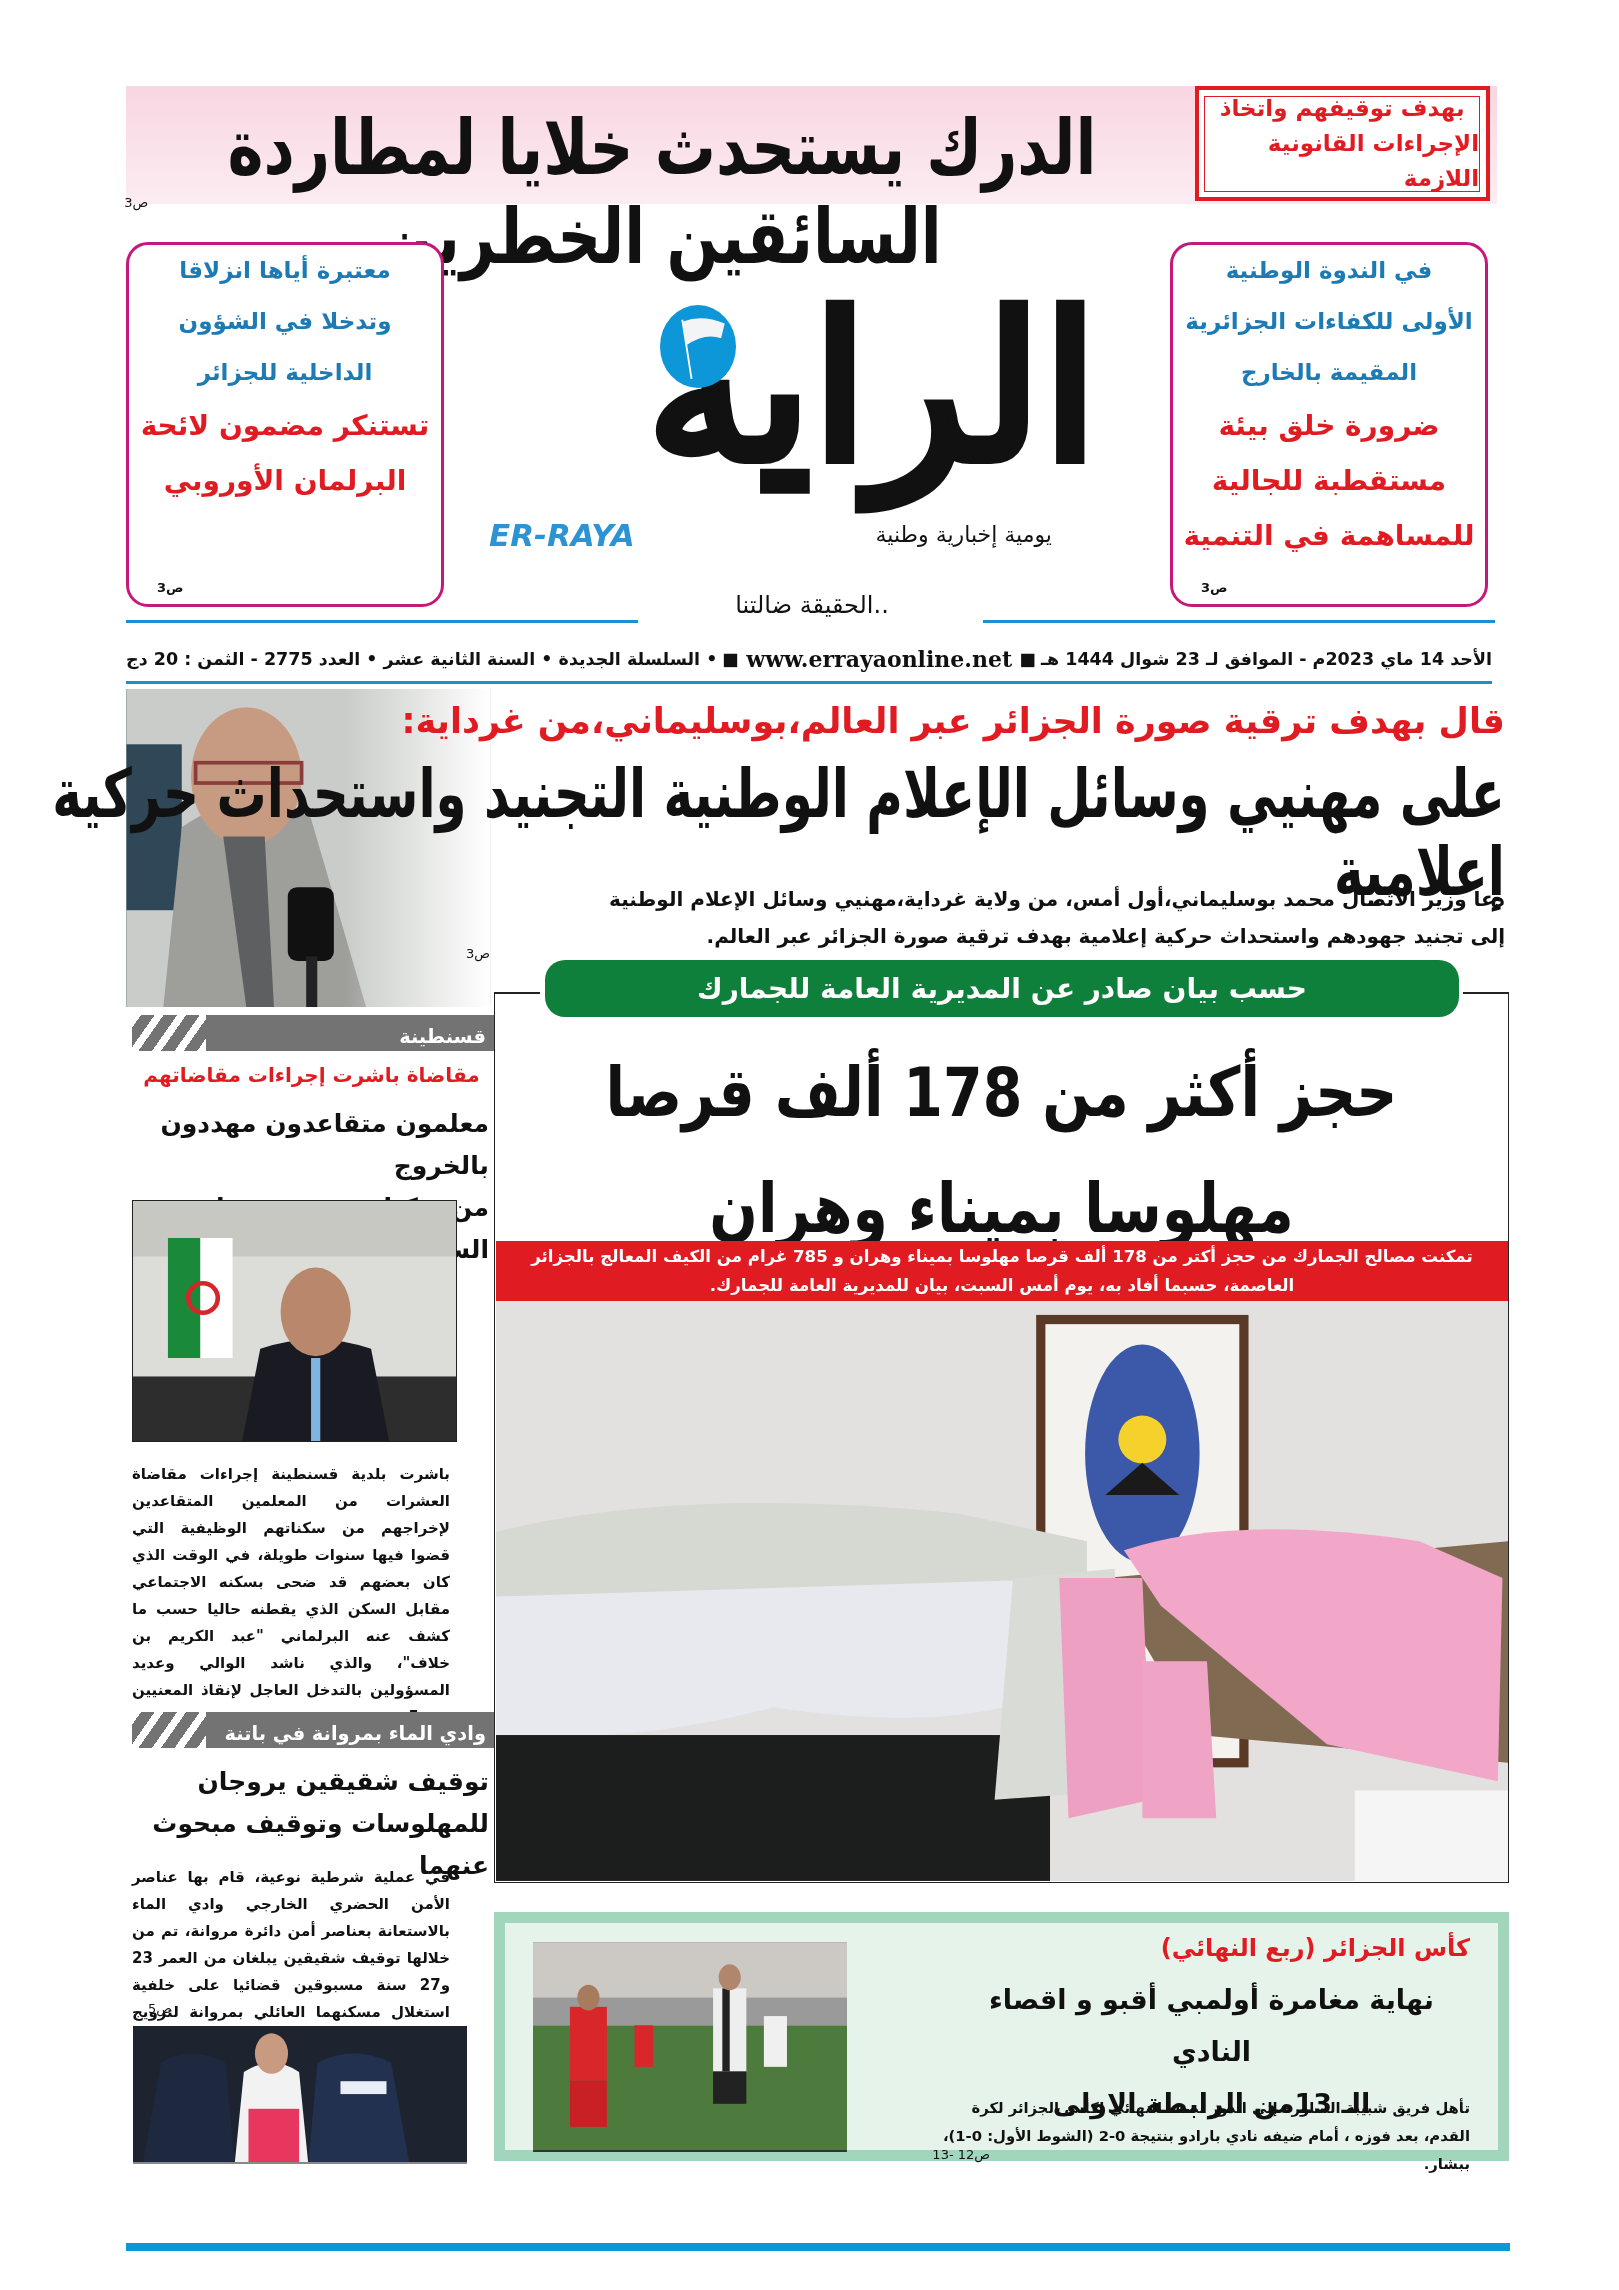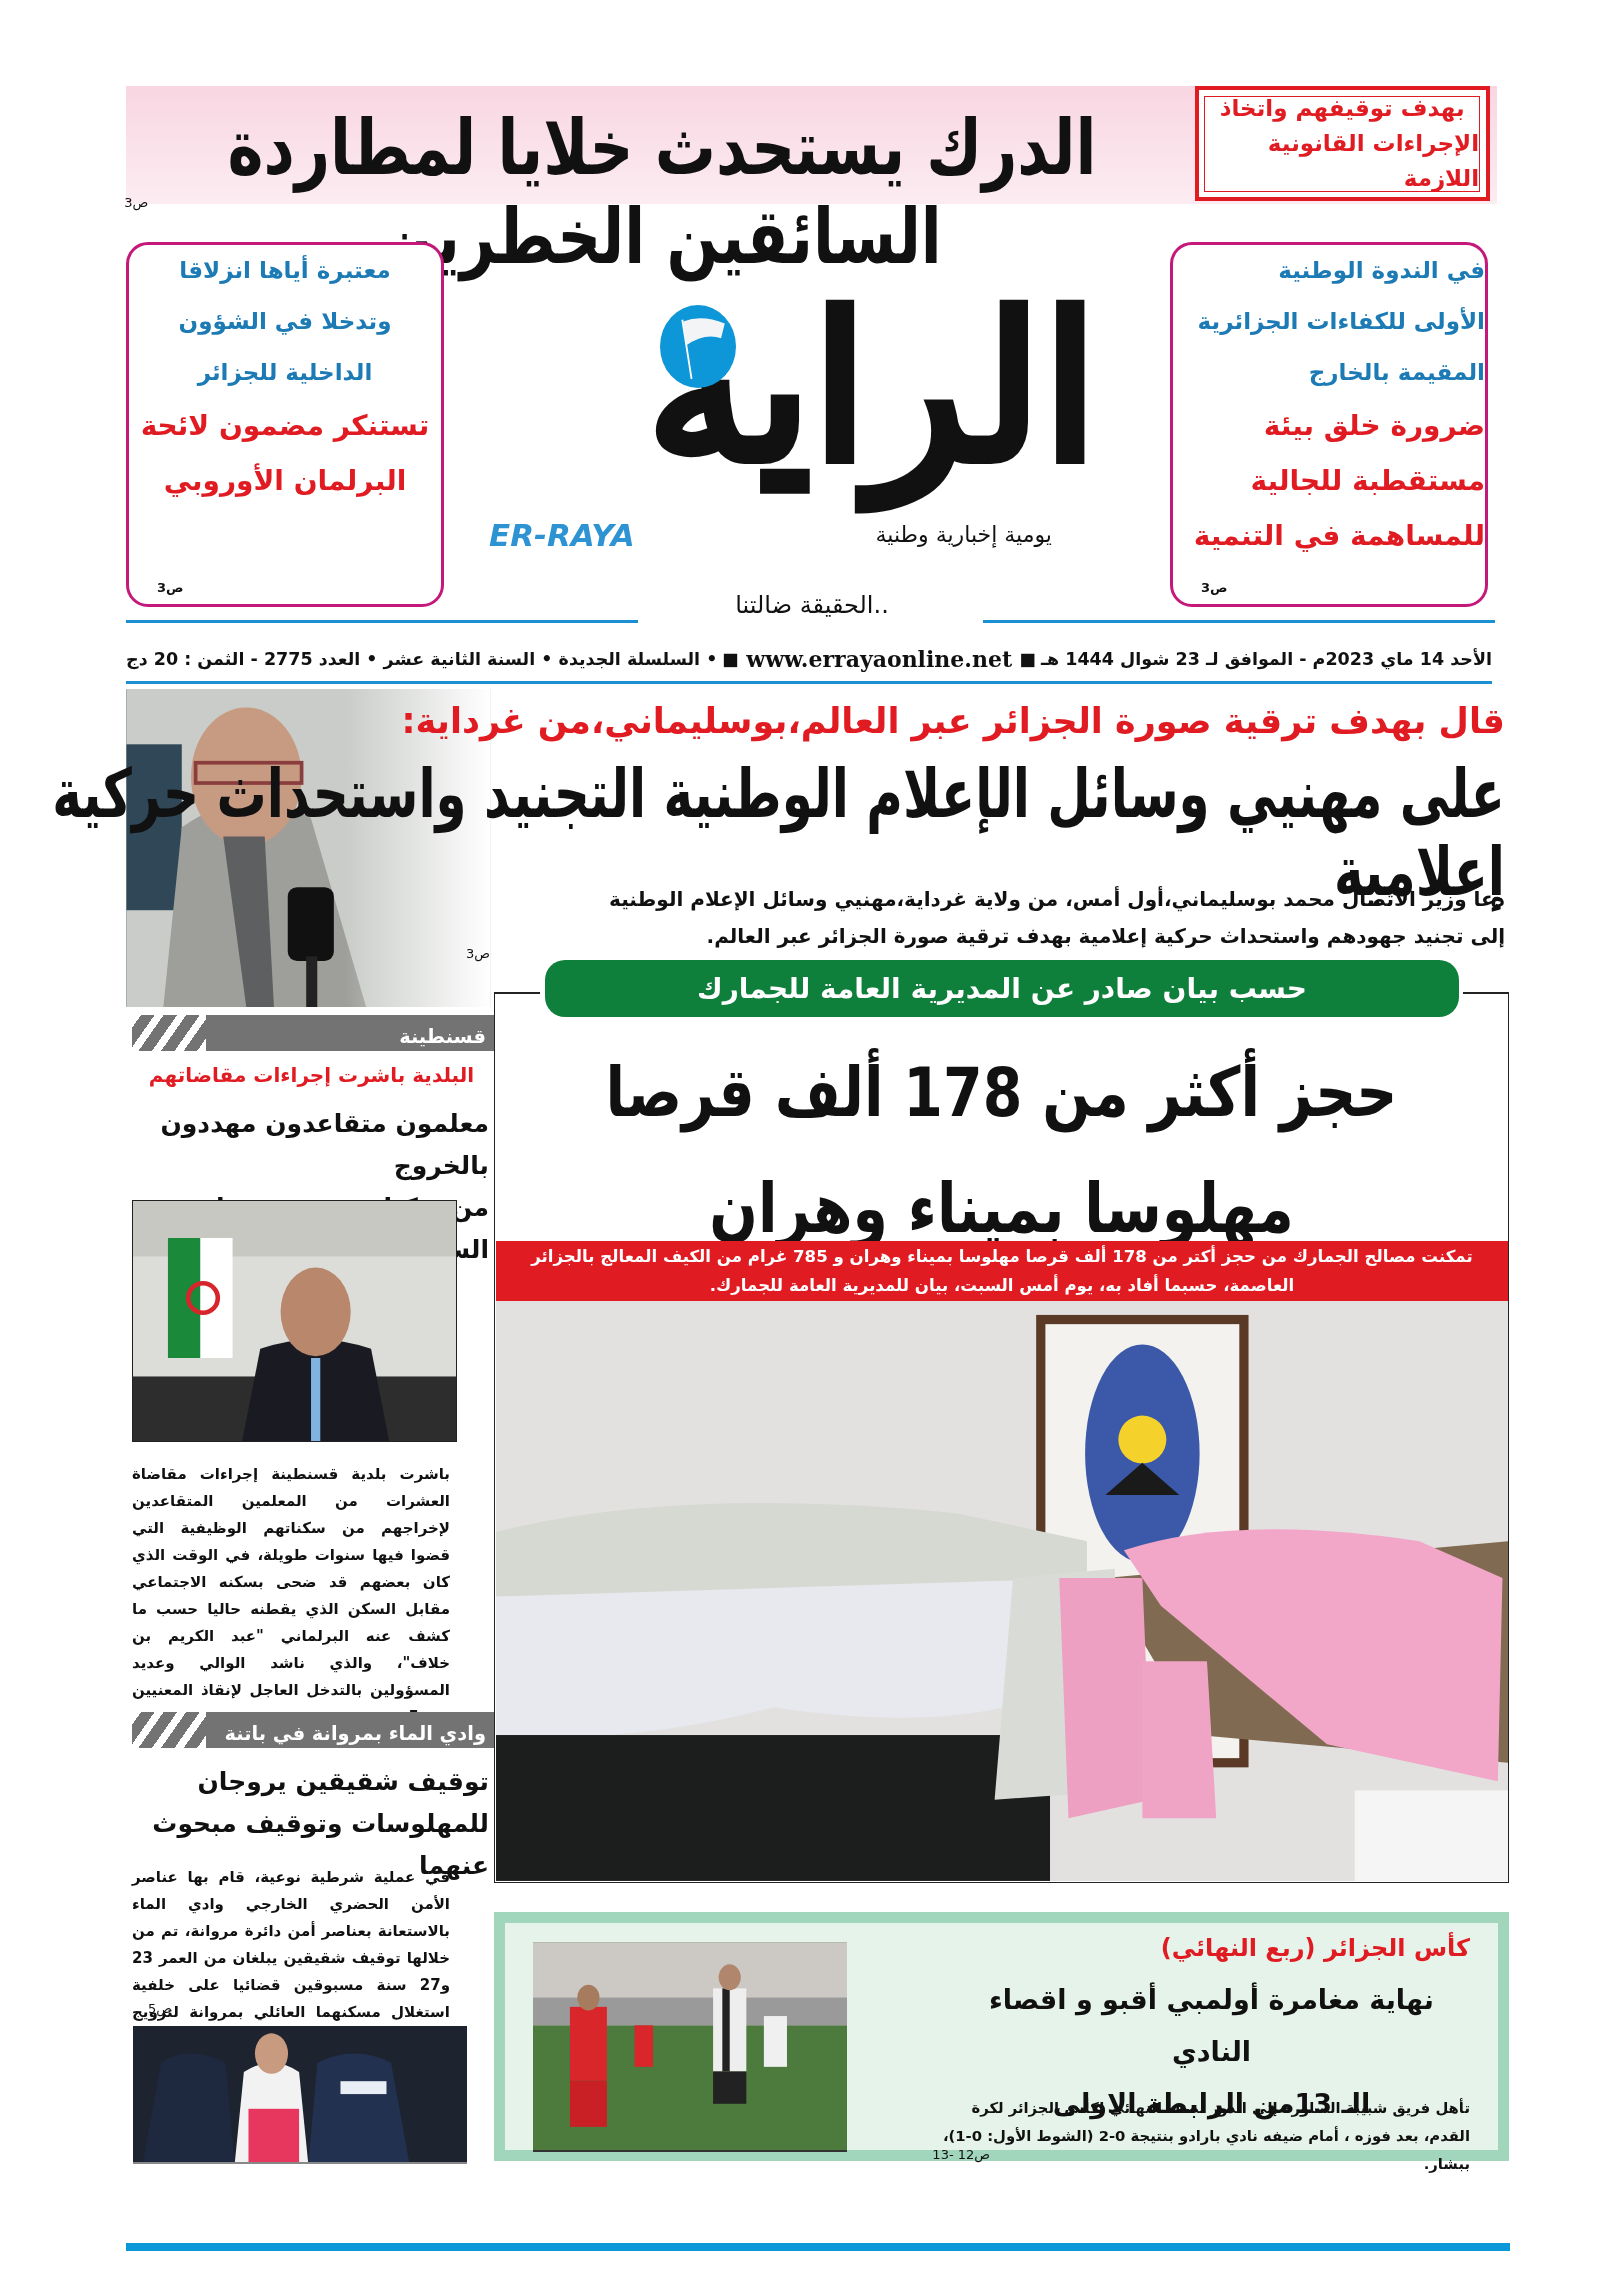--- a/index.html
+++ b/index.html
@@ -103,21 +103,21 @@
 
 <div class="abs teaser" style="left:126px; top:242px;">
   <div class="blue">معتبرة أياها انزلاقا</div>
   <div class="blue">وتدخلا في الشؤون</div>
   <div class="blue">الداخلية للجزائر</div>
   <div class="red">تستنكر مضمون لائحة</div>
   <div class="red">البرلمان الأوروبي</div>
   <div class="pageref">ص3</div>
 </div>
 
-<div class="abs teaser" style="left:1170px; top:242px;text-align:right;">
+<div class="abs teaser" style="left:1170px; top:242px;">
   <div class="blue">في الندوة الوطنية</div>
   <div class="blue">الأولى للكفاءات الجزائرية</div>
   <div class="blue">المقيمة بالخارج</div>
   <div class="red">ضرورة خلق بيئة</div>
   <div class="red">مستقطبة للجالية</div>
   <div class="red">للمساهمة في التنمية</div>
   <div class="pageref">ص3</div>
 </div>
 
 <div id="logo" class="abs">
@@ -196,21 +196,21 @@
     <path d="M610 300 L700 300 L710 540 L620 560 Z" fill="#eea0c2"></path>
     <path d="M700 390 L770 390 L780 560 L700 560 Z" fill="#f0a4c5"></path>
     <rect x="930" y="530" width="166" height="98" fill="#f5f5f5"></rect>
   </svg>
 </div>
 
 <div class="abs section-bar" style="left:132px; top:1015px;">
   <span class="stripes"></span>
   <span>قسنطينة</span>
 </div>
-<div class="abs left-kicker" style="right:1131px; top:1063px; width:355px; text-align:center;">البلدية باشرت إجراءات مقاضاتهم</div>
+<div class="abs left-kicker" style="right:1131px; top:1063px; width:355px; text-align:center;">مقاضاة باشرت إجراءات مقاضاتهم</div>
 <div class="abs left-head center" style="right:1131px; top:1103px; width:365px;">
   <div>معلمون متقاعدون  مهددون بالخروج</div>
   <div>من سكناتهم بعد عشرات السنوات</div>
 </div>
 <div id="photo-mayor" class="abs">
   <svg width="325" height="242" viewBox="0 0 352 262">
     <rect width="352" height="262" fill="#dcdcd8"></rect>
     <rect x="0" y="0" width="352" height="60" fill="#c8c8c2"></rect>
     <path d="M40 40 L110 40 L110 170 L40 170 Z" fill="#ffffff"></path>
     <path d="M40 40 L75 40 L75 170 L40 170 Z" fill="#1a8a3a"></path>

